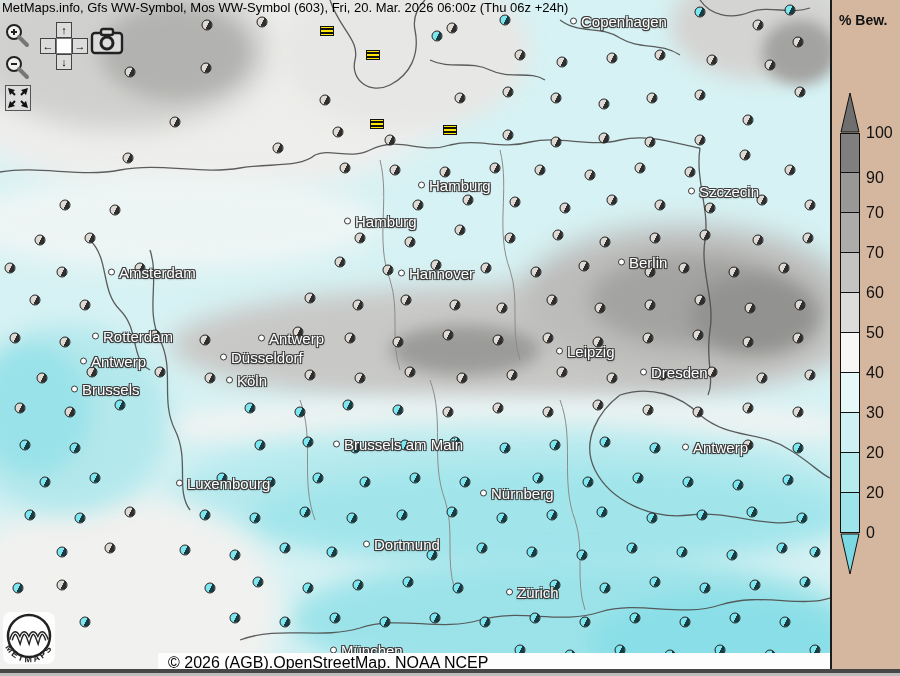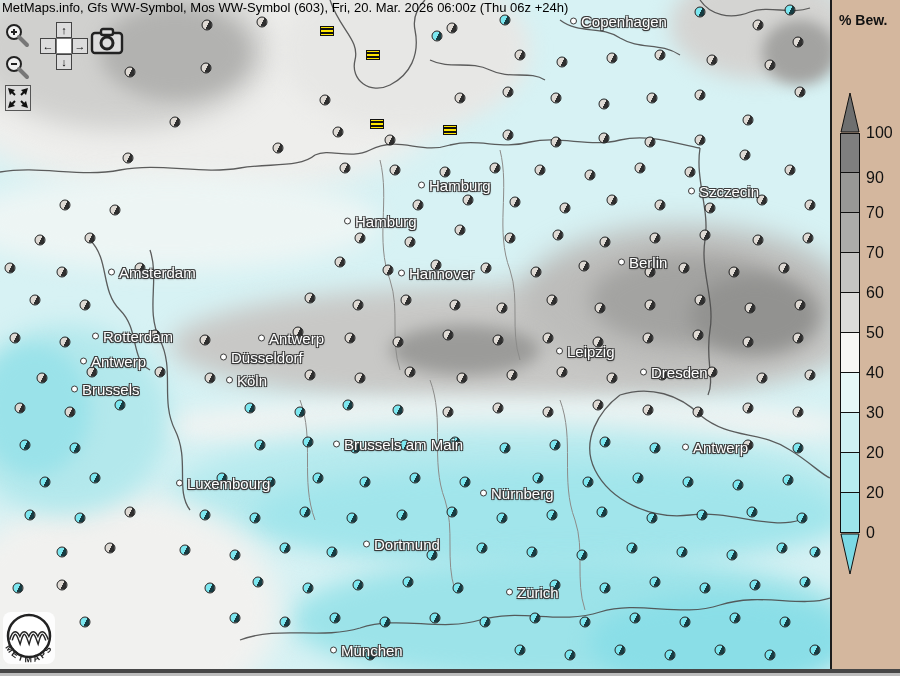--- a/index.html
+++ b/index.html
@@ -529,20 +529,27 @@
           <div class="tick" style="top: 191px;">50</div>
           <div class="tick" style="top: 231px;">40</div>
           <div class="tick" style="top: 271px;">30</div>
           <div class="tick" style="top: 311px;">20</div>
           <div class="tick" style="top: 351px;">20</div>
           <div class="tick" style="top: 391px;">0</div>
         </div>
     </div>
   </div>
 
+  <div id="copybar">
+    <span>© 2026 (</span>
+      <a>AGB</a>
+      <span>). </span>
+      <a>OpenStreetMap</a>
+      <span>. NOAA NCEP</span>
+  </div>
 
   <div id="logo">
     <svg width="56" height="60">
       <rect x="0" y="2" width="52" height="52" rx="8" fill="rgba(255,255,255,0.85)"></rect>
       <circle cx="26" cy="26" r="21" fill="#fff" stroke="#222" stroke-width="2.5"></circle>
       <path d="M8,30 q4,-14 9,0 q4,-14 9,0 q4,-14 9,0 q4,-14 9,0" fill="none" stroke="#222" stroke-width="4"></path>
       <path d="M8,30 q4,-14 9,0 q4,-14 9,0 q4,-14 9,0 q4,-14 9,0" fill="none" stroke="#fff" stroke-width="1.2"></path>
       <defs>
           <path id="arcpath" d="M4,40 A26,26 0 0 0 48,40"></path>
         </defs>

